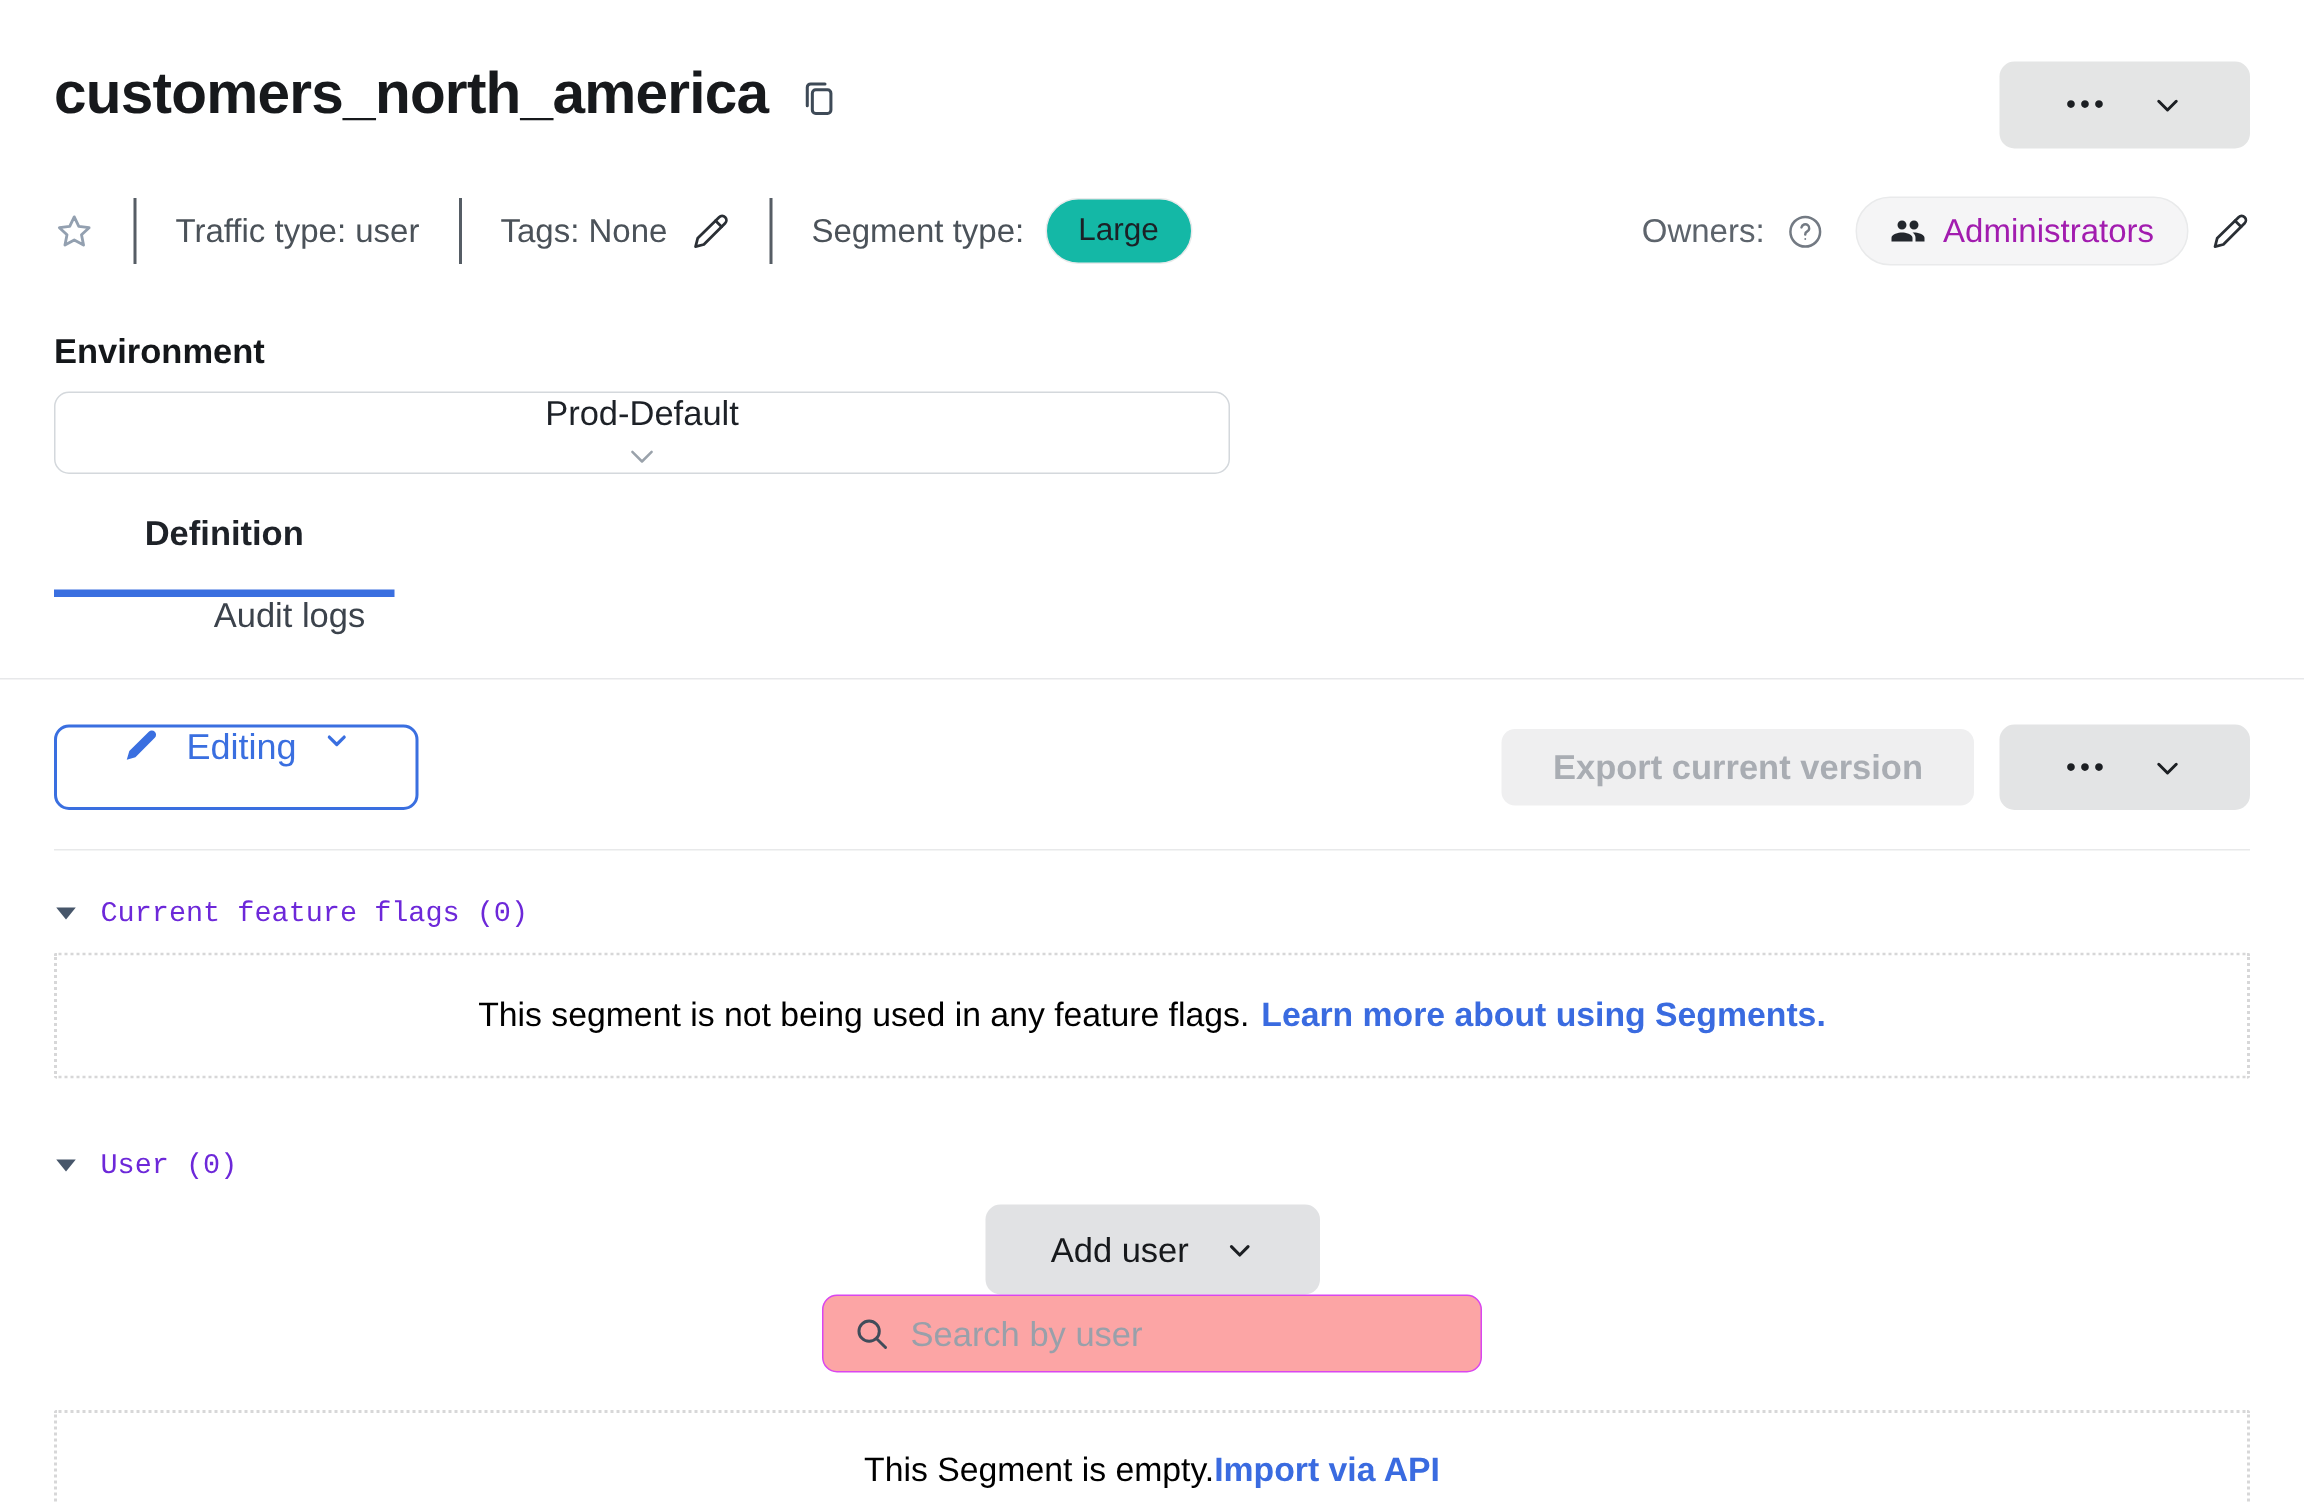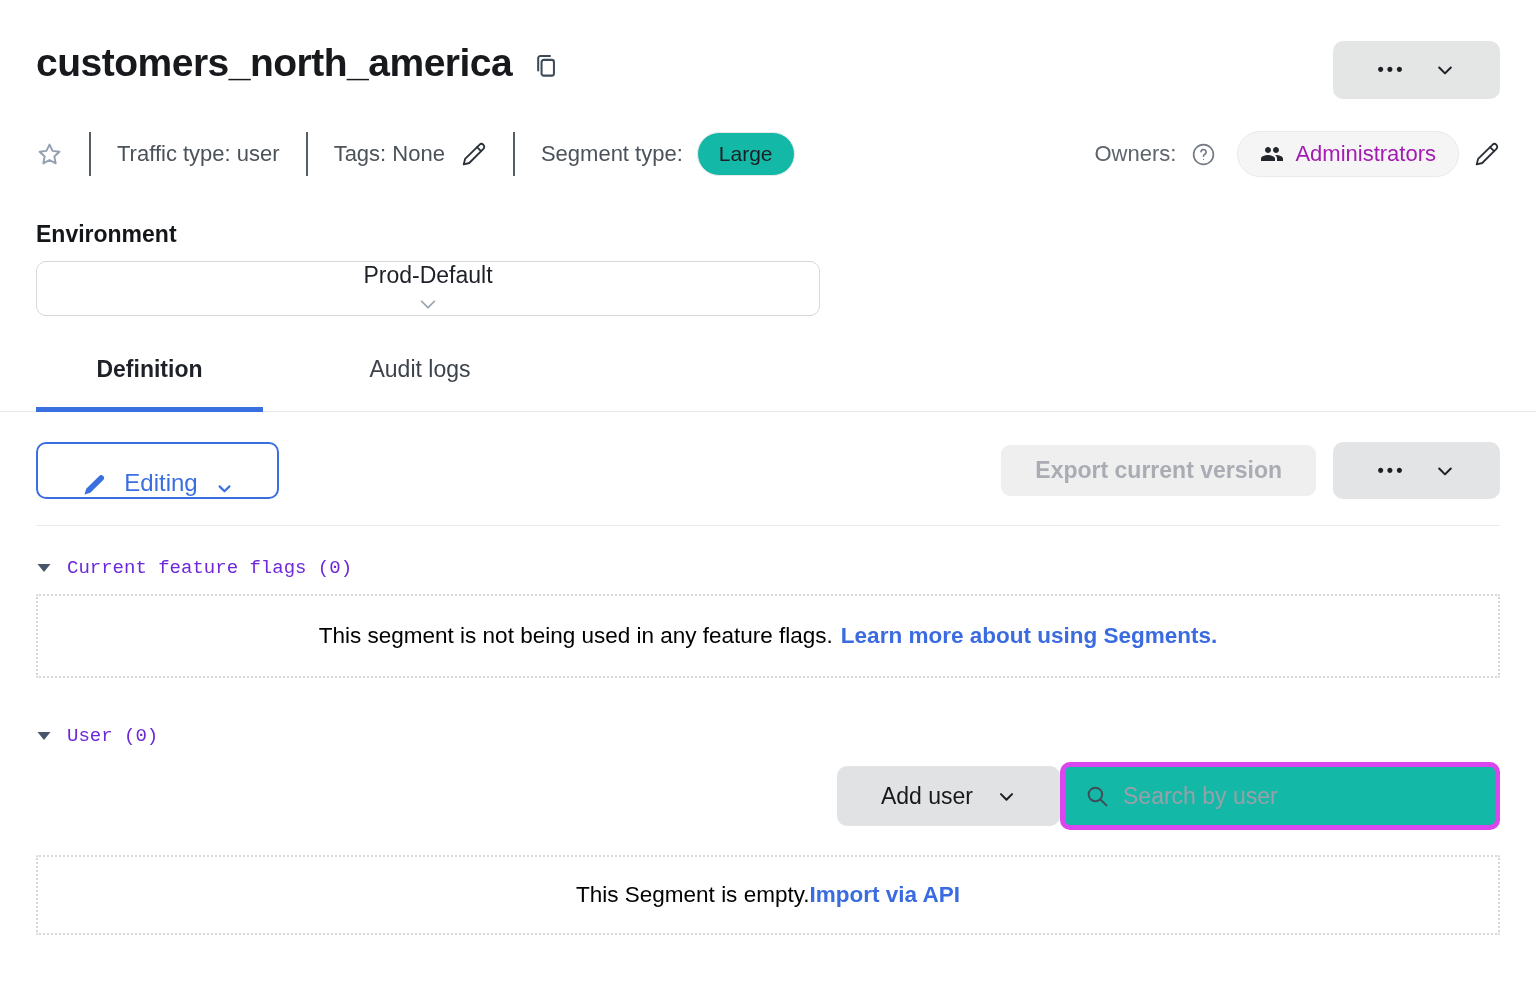--- a/index.html
+++ b/index.html
@@ -123,26 +123,27 @@
     justify-content: space-between;
     padding: 0 26px;
     cursor: pointer;
     flex-direction: column;
   }
   .env-select-value { font-size: 23px; color: #1d2127; }
   .chev-gray { width: 22px; height: 22px; stroke: #9aa2ab; }
 
   
   .tabs {
-    margin-top: 40px;
+    margin-top: 26px;
     display: flex;
     margin-left: -36px;
     margin-right: -36px;
     padding: 0 36px;
     border-bottom: 1px solid #e7e8ea;
+    flex-direction: column;
   }
   .tab {
     height: 55px;
     display: flex;
     align-items: flex-start;
     justify-content: center;
     font-size: 23px;
     cursor: pointer;
     position: relative;
   }
@@ -163,21 +164,21 @@
     align-items: center;
     justify-content: space-between;
   }
   .editing-btn {
     width: 243px;
     height: 57px;
     border: 2px solid #3a6fe0;
     border-radius: 10px;
     background: #fff;
     display: flex;
-    align-items: flex-end;
+    align-items: flex-start;
     justify-content: center;
     gap: 18px;
     cursor: pointer;
   }
   .editing-label { font-size: 24px; color: #3a6fe0; font-weight: 500; }
   .pencil-blue { width: 24px; height: 24px; color: #3a6fe0; }
   .chev-blue { width: 17px; height: 17px; stroke: #3a6fe0; }
   .toolbar-right { display: flex; align-items: center; gap: 17px; }
   .export-btn {
     height: 51px;
@@ -229,43 +230,44 @@
     cursor: pointer;
     text-decoration: none;
   }
   .flags-empty .empty-text { margin-right: 8px; }
 
   
   .user-controls {
     margin-top: 15px;
     display: flex;
     align-items: center;
-    justify-content: flex-end;
+    justify-content: flex-start;
+    flex-direction: column;
   }
   .add-user-btn {
     width: 223px;
     height: 60px;
     background: #e1e2e4;
     border: none;
     border-radius: 10px;
     display: flex;
     align-items: center;
     justify-content: center;
     gap: 24px;
     font-size: 23px;
     color: #17191c;
     cursor: pointer;
     font-family: inherit;
   }
   .chev-dark { width: 19px; height: 19px; stroke: #1c1f23; }
   .search-box {
     width: 440px;
-    height: 68px;
-    background: #14b8a6;
-    border: 5px solid #d946ef;
+    height: 52px;
+    background: #fca5a5;
+    border: 1px solid #d946ef;
     border-radius: 10px;
     display: flex;
     align-items: center;
     gap: 13px;
     padding: 0 20px;
   }
   .search-icon { width: 25px; height: 25px; color: #404c5a; flex: none; }
   .search-input {
     border: none;
     outline: none;

